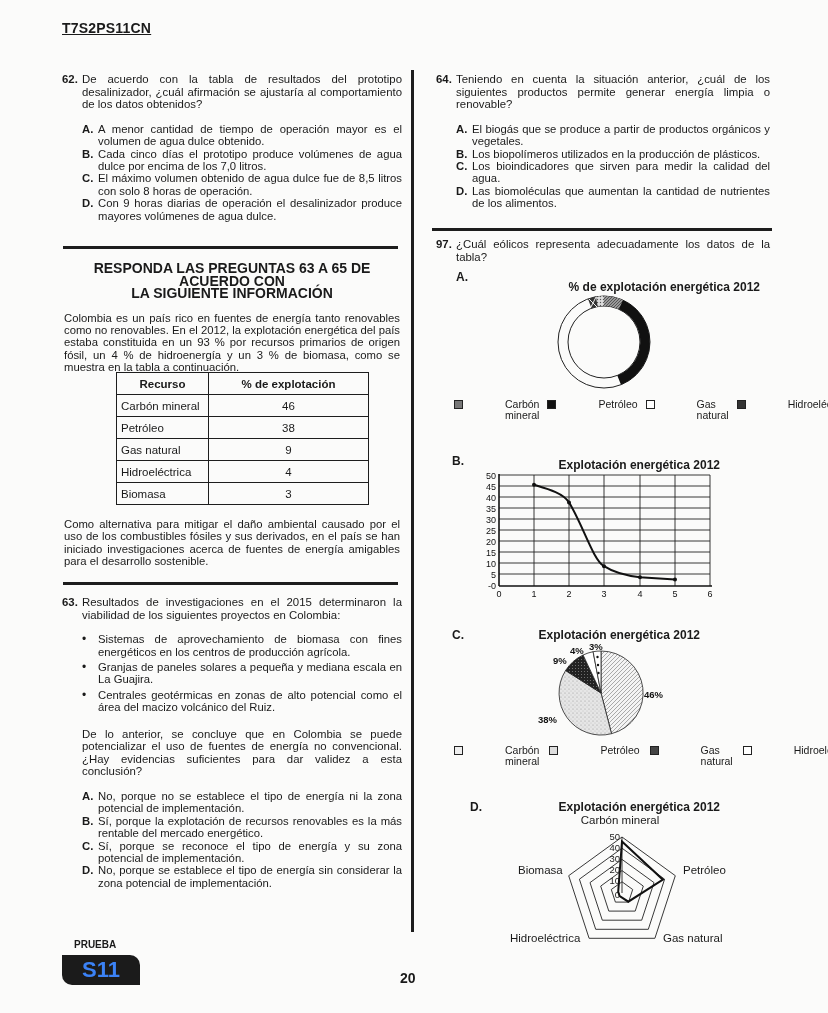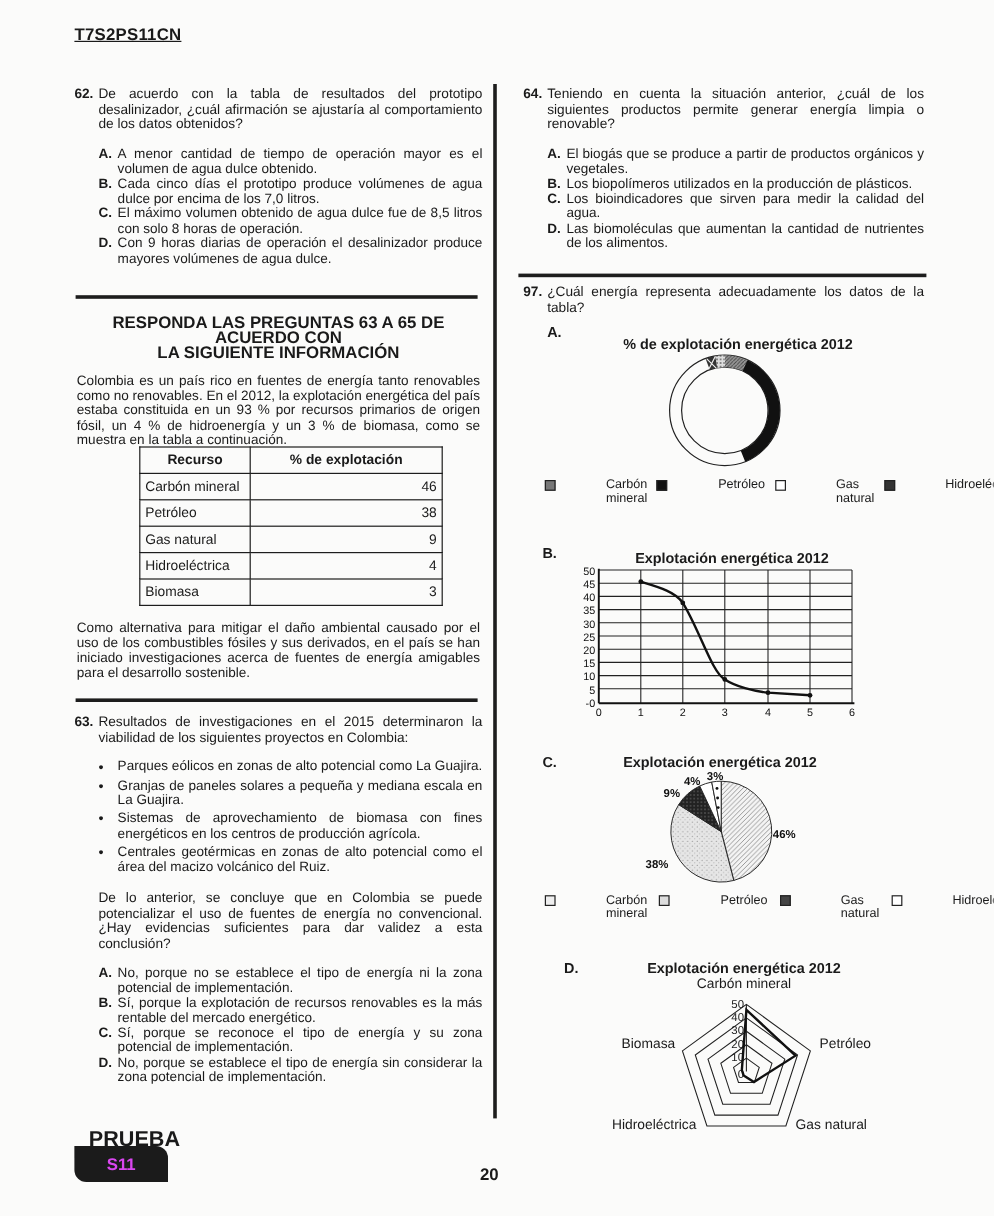--- a/index.html
+++ b/index.html
@@ -13,31 +13,31 @@
   .q .num { font-weight: bold; position: absolute; left: 0; }
   .q .stem { padding-left: 20px; text-align: justify; }
   .opts { margin-top: 12px; padding-left: 20px; }
   .opt { position: relative; padding-left: 16px; text-align: justify; font-size: 11.3px; line-height: 12.4px; }
   .opt .ol { position: absolute; left: 0; font-weight: bold; }
   .section-head { font-weight: bold; font-size: 14px; text-align: center; line-height: 12.5px; }
   .para { font-size: 11.3px; line-height: 12.4px; text-align: justify; }
   table.data { border-collapse: collapse; font-size: 11.5px; }
   table.data th, table.data td { border: 1.5px solid #1d1d1d; height: 22px; padding: 0 4px; }
   table.data th { font-weight: bold; text-align: center; }
-  table.data td.val { text-align: right; margin-left: 21px; }
+  table.data td.val { text-align: center; margin-left: 21px; }
   .bullets { list-style: none; padding-left: 20px; margin-top: 12px; }
   .bullets li { position: relative; padding-left: 16px; text-align: justify; font-size: 11.3px; line-height: 12.4px; margin-bottom: 3px; }
   .bullets li::before { content: "•"; position: absolute; left: 0; top: 0; font-size: 12px; }
-  .chart-title { font-weight: bold; font-size: 12px; text-align: center; }
+  .chart-title { font-weight: bold; font-size: 12px; text-align: right; }
   .legend { font-size: 10.5px; display: flex; gap: 8px; line-height: 11px; }
   .legend .item { display: flex; align-items: flex-start; gap: 40px; }
   .legend .sw { display: inline-block; width: 9px; height: 9px; border: 1px solid #222; margin-right: 2px; margin-top: 1px; flex: none; }
   .opt-letter { font-weight: bold; font-size: 12px; }
-  .footer-label { left: 74px; top: 939px; font-weight: bold; font-size: 18px; }
-  .footer-badge { left: 62px; top: 955px; width: 78px; height: 30px; background: #1b1b1b; color: #d946ef; border-radius: 0 10px 0 10px; font-weight: bold; font-size: 14px; text-align: center; line-height: 30px; }
+  .footer-label { left: 74px; top: 939px; font-weight: bold; font-size: 10px; }
+  .footer-badge { left: 62px; top: 955px; width: 78px; height: 30px; background: #1b1b1b; color: #3b82f6; border-radius: 0 10px 0 10px; font-weight: bold; font-size: 22px; text-align: center; line-height: 30px; }
   .page-num { left: 400px; top: 970px; font-weight: bold; font-size: 14px; }
   svg text { font-family: "Liberation Sans", sans-serif; }
 </style>
 </head>
 <body>
 
 <div class="abs code">T7S2PS11CN</div>
 
 <div class="abs col-divider"></div>
 
@@ -94,23 +94,22 @@
 </table>
 
 <div class="abs para" style="left:64px; top:518px; width:336px;">Como alternativa para mitigar el daño ambiental causado por el uso de los combustibles fósiles y sus derivados, en el país se han iniciado investigaciones acerca de fuentes de energía amigables para el desarrollo sostenible.</div>
 
 <div class="abs hr" style="left:63px; top:582px; width:335px;"></div>
 
 <div class="abs q" style="left:62px; top:596px; width:340px;">
   <span class="num">63.</span>
   <div class="stem">Resultados de investigaciones en el 2015 determinaron la viabilidad de los siguientes proyectos en Colombia:</div>
   <ul class="bullets">
-    <li>Parques eólicos en zonas de alto potencial como La Guajira.</li>
+    <li>Sistemas de aprovechamiento de biomasa con fines energéticos en los centros de producción agrícola.</li>
     <li>Granjas de paneles solares a pequeña y mediana escala en La Guajira.</li>
-    <li>Sistemas de aprovechamiento de biomasa con fines energéticos en los centros de producción agrícola.</li>
     <li>Centrales geotérmicas en zonas de alto potencial como el área del macizo volcánico del Ruiz.</li>
   </ul>
   <div class="stem" style="margin-top:14px;">De lo anterior, se concluye que en Colombia se puede potencializar el uso de fuentes de energía no convencional. ¿Hay evidencias suficientes para dar validez a esta conclusión?</div>
   <div class="opts">
     <div class="opt"><span class="ol">A.</span><span>No, porque no se establece el tipo de energía ni la zona potencial de implementación.</span></div>
     <div class="opt"><span class="ol">B.</span><span>Sí, porque la explotación de recursos renovables es la más rentable del mercado energético.</span></div>
     <div class="opt"><span class="ol">C.</span><span>Sí, porque se reconoce el tipo de energía y su zona potencial de implementación.</span></div>
     <div class="opt"><span class="ol">D.</span><span>No, porque se establece el tipo de energía sin considerar la zona potencial de implementación.</span></div>
   </div>
 </div>
@@ -123,21 +122,21 @@
     <div class="opt"><span class="ol">B.</span><span>Los biopolímeros utilizados en la producción de plásticos.</span></div>
     <div class="opt"><span class="ol">C.</span><span>Los bioindicadores que sirven para medir la calidad del agua.</span></div>
     <div class="opt"><span class="ol">D.</span><span>Las biomoléculas que aumentan la cantidad de nutrientes de los alimentos.</span></div>
   </div>
 </div>
 
 <div class="abs hr" style="left:432px; top:228px; width:340px;"></div>
 
 <div class="abs q" style="left:436px; top:238px; width:334px;">
   <span class="num">97.</span>
-  <div class="stem">¿Cuál energía representa adecuadamente los datos de la tabla?</div>
+  <div class="stem">¿Cuál eólicos representa adecuadamente los datos de la tabla?</div>
 </div>
 
 <div class="abs opt-letter" style="left:456px; top:270px;">A.</div>
 <div class="abs chart-title" style="left:470px; top:280px; width:290px;">% de explotación energética 2012</div>
 <svg class="abs" style="left:548px; top:292px;" width="112" height="100" viewBox="0 0 112 100">
   <defs>
     <pattern id="hatchA" width="3" height="3" patternUnits="userSpaceOnUse">
         <rect width="3" height="3" fill="#999"></rect>
         <path d="M0 3 L3 0" stroke="#444" stroke-width="0.8"></path>
       </pattern>

